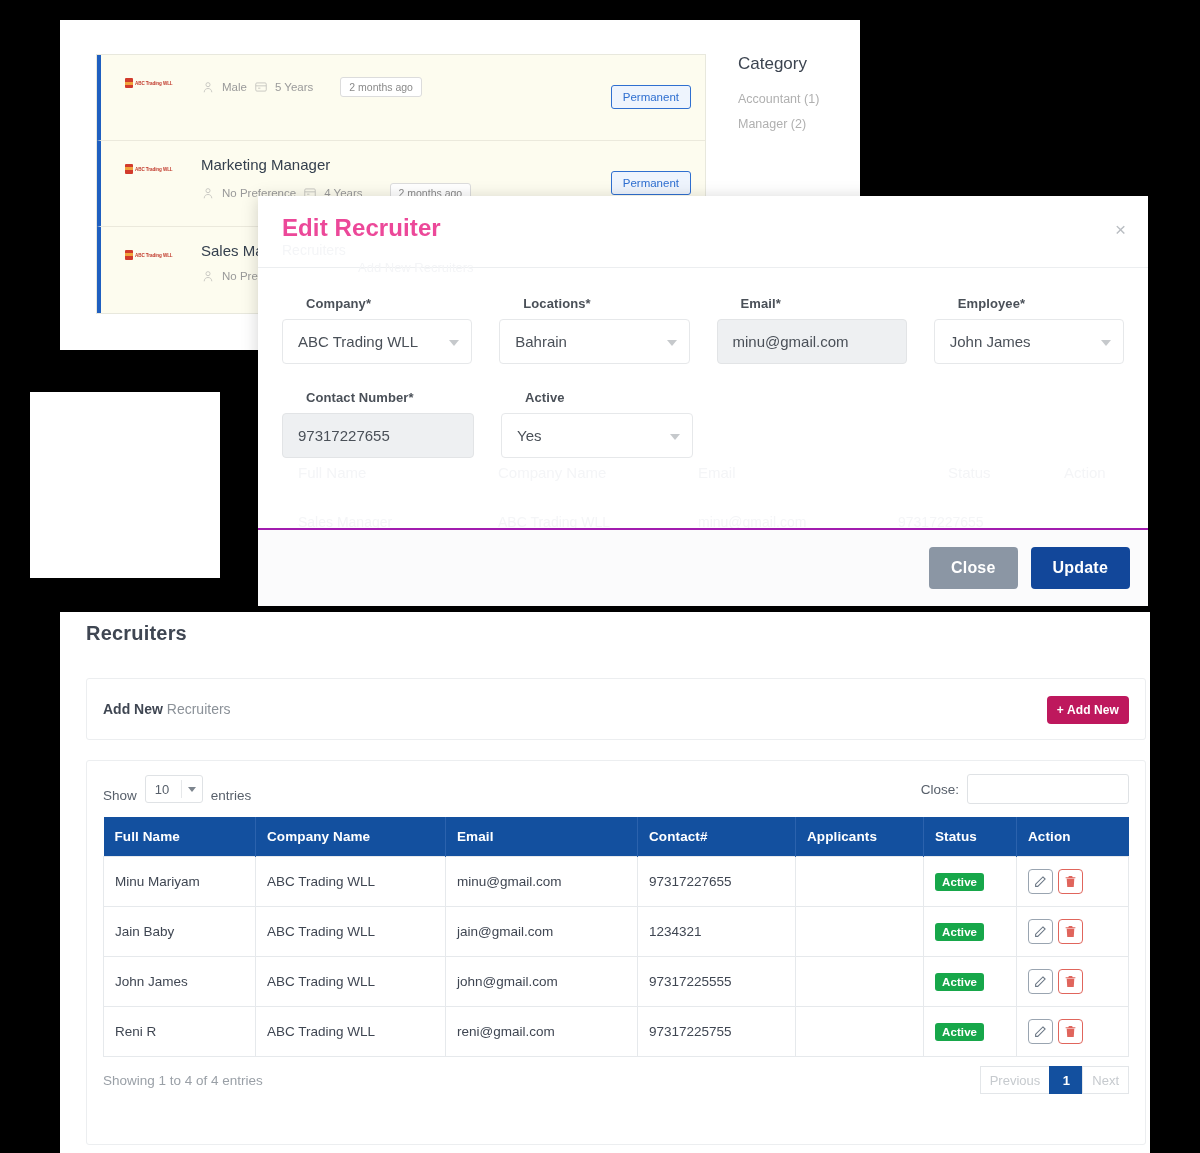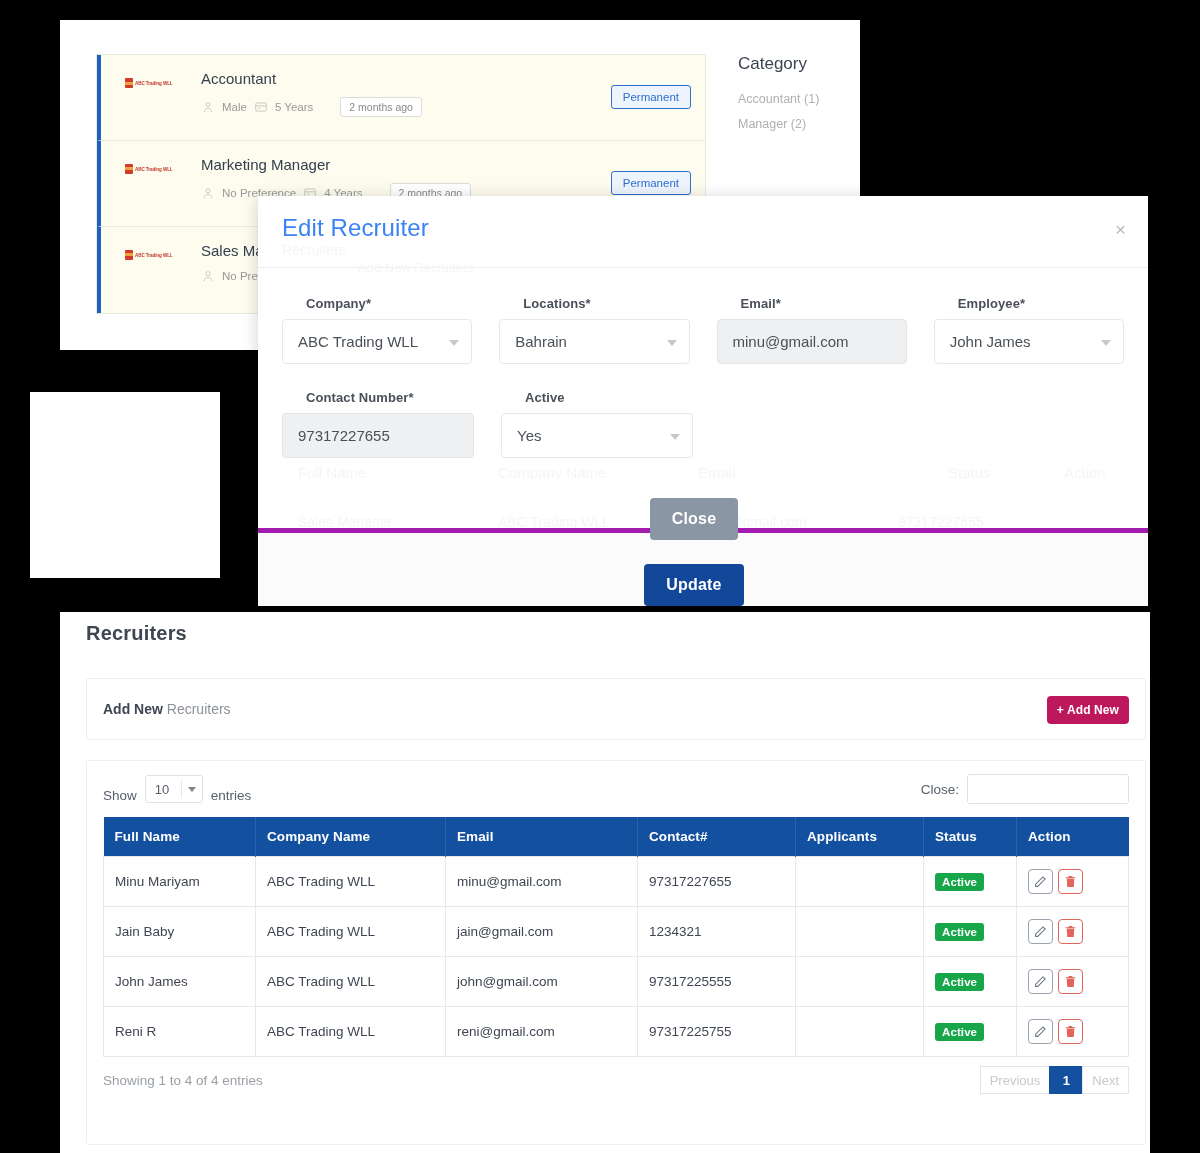--- a/index.html
+++ b/index.html
@@ -103,21 +103,21 @@
     box-shadow: 0 2px 16px rgba(0,0,0,.18);
     overflow: hidden;
   }
   .modal-head {
     position: relative;
     height: 72px;
     border-bottom: 1px solid #eceef0;
   }
   .modal-title {
     position: absolute; left: 24px; top: 18px;
-    font-size: 24px; color: #3b82f6; font-weight: normal;
+    font-size: 24px; color: #ec4899; font-weight: bold;
     letter-spacing: .1px;
   }
   .modal-x {
     position: absolute; right: 22px; top: 24px;
     font-size: 19px; color: #b9bdc2; line-height: 1; cursor: pointer;
   }
   .ghost { position: absolute; color: #f4f5f7; pointer-events: none; white-space: nowrap; }
   .modal-body { position: relative; padding: 28px 24px 0 24px; }
   .frow { display: flex; gap: 27px; }
   .fgroup { width: 192px; }
@@ -139,24 +139,24 @@
     border-top: 6px solid #c6c9cc;
   }
   .finput {
     height: 45px; border: 1px solid #e2e4e6; border-radius: 4px;
     background: #eef0f2; display: flex; align-items: center;
     padding: 0 15px; font-size: 15px; color: #4a5058;
   }
   .frow2 { margin-top: 26px; }
   .modal-foot {
     position: absolute; left: 0; right: 0; bottom: 0;
-    height: 78px; border-top: 5px solid #a21caf;
+    height: 78px; border-top: 2px solid #a21caf;
     background: #fbfbfc;
     display: flex; align-items: center; justify-content: flex-end;
-    gap: 24px; padding-right: 18px; flex-direction: column;
+    gap: 13px; padding-right: 18px;
   }
   .btn {
     border: none; border-radius: 4px; cursor: pointer;
     font-family: "Liberation Sans", sans-serif;
     font-size: 16px; font-weight: bold; color: #fff;
     padding: 12px 22px; letter-spacing: .2px;
   }
   .btn-close { background: #8b96a4; }
   .btn-update { background: #12479a; }
 
@@ -273,21 +273,20 @@
 
   <div id="joblist-layer">
 
     <div class="job-cards">
 
       <div class="job-card">
         <div class="job-logo">
           <span class="mark"></span>
           <span class="txt">ABC Trading WLL</span>
         </div>
-        <div class="job-title">Accountant</div>
         <div class="job-meta">
           <svg class="meta-ic" viewBox="0 0 24 24" fill="none" stroke="#9a9a9a" stroke-width="1.6">
             <circle cx="12" cy="8" r="3.5"></circle>
               <path d="M5.5 21c0-4 3-6.5 6.5-6.5S18.5 17 18.5 21"></path>
           </svg>
           <span>Male</span>
           <svg class="meta-ic" viewBox="0 0 24 24" fill="none" stroke="#9a9a9a" stroke-width="1.6">
             <rect x="3" y="5" width="18" height="14" rx="2"></rect>
               <path d="M3 10h18M7 14h4"></path>
           </svg>

